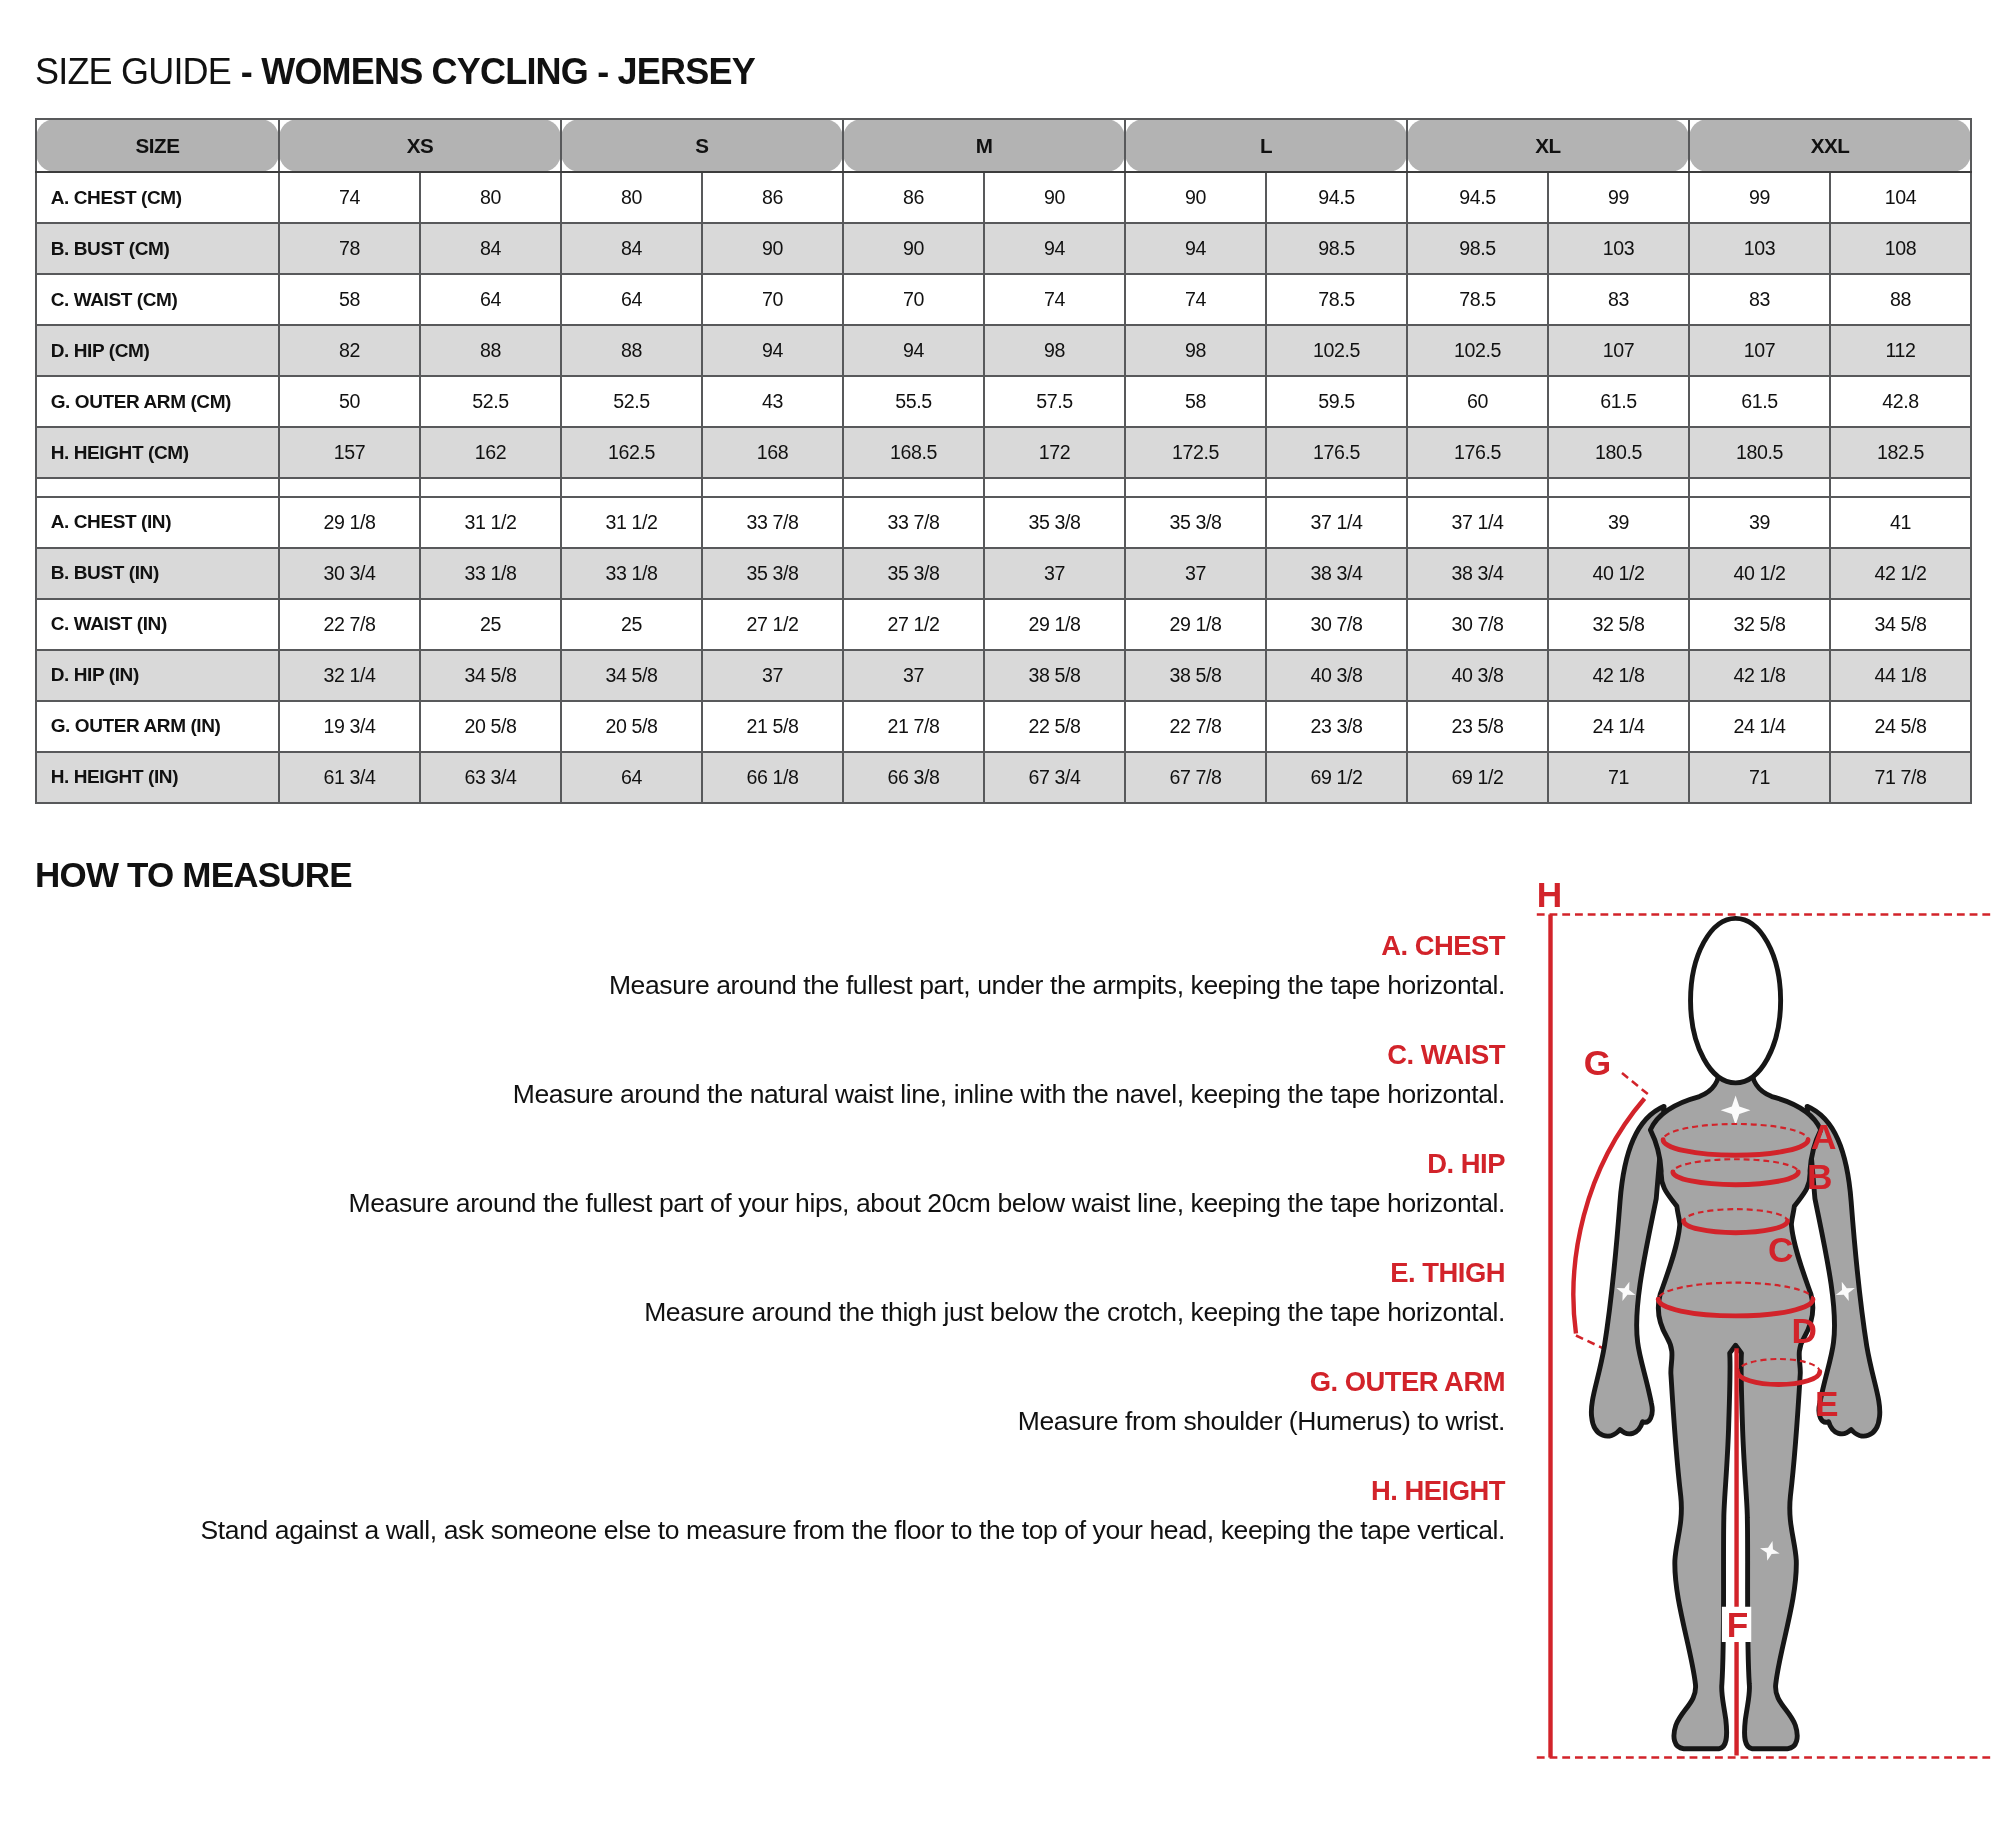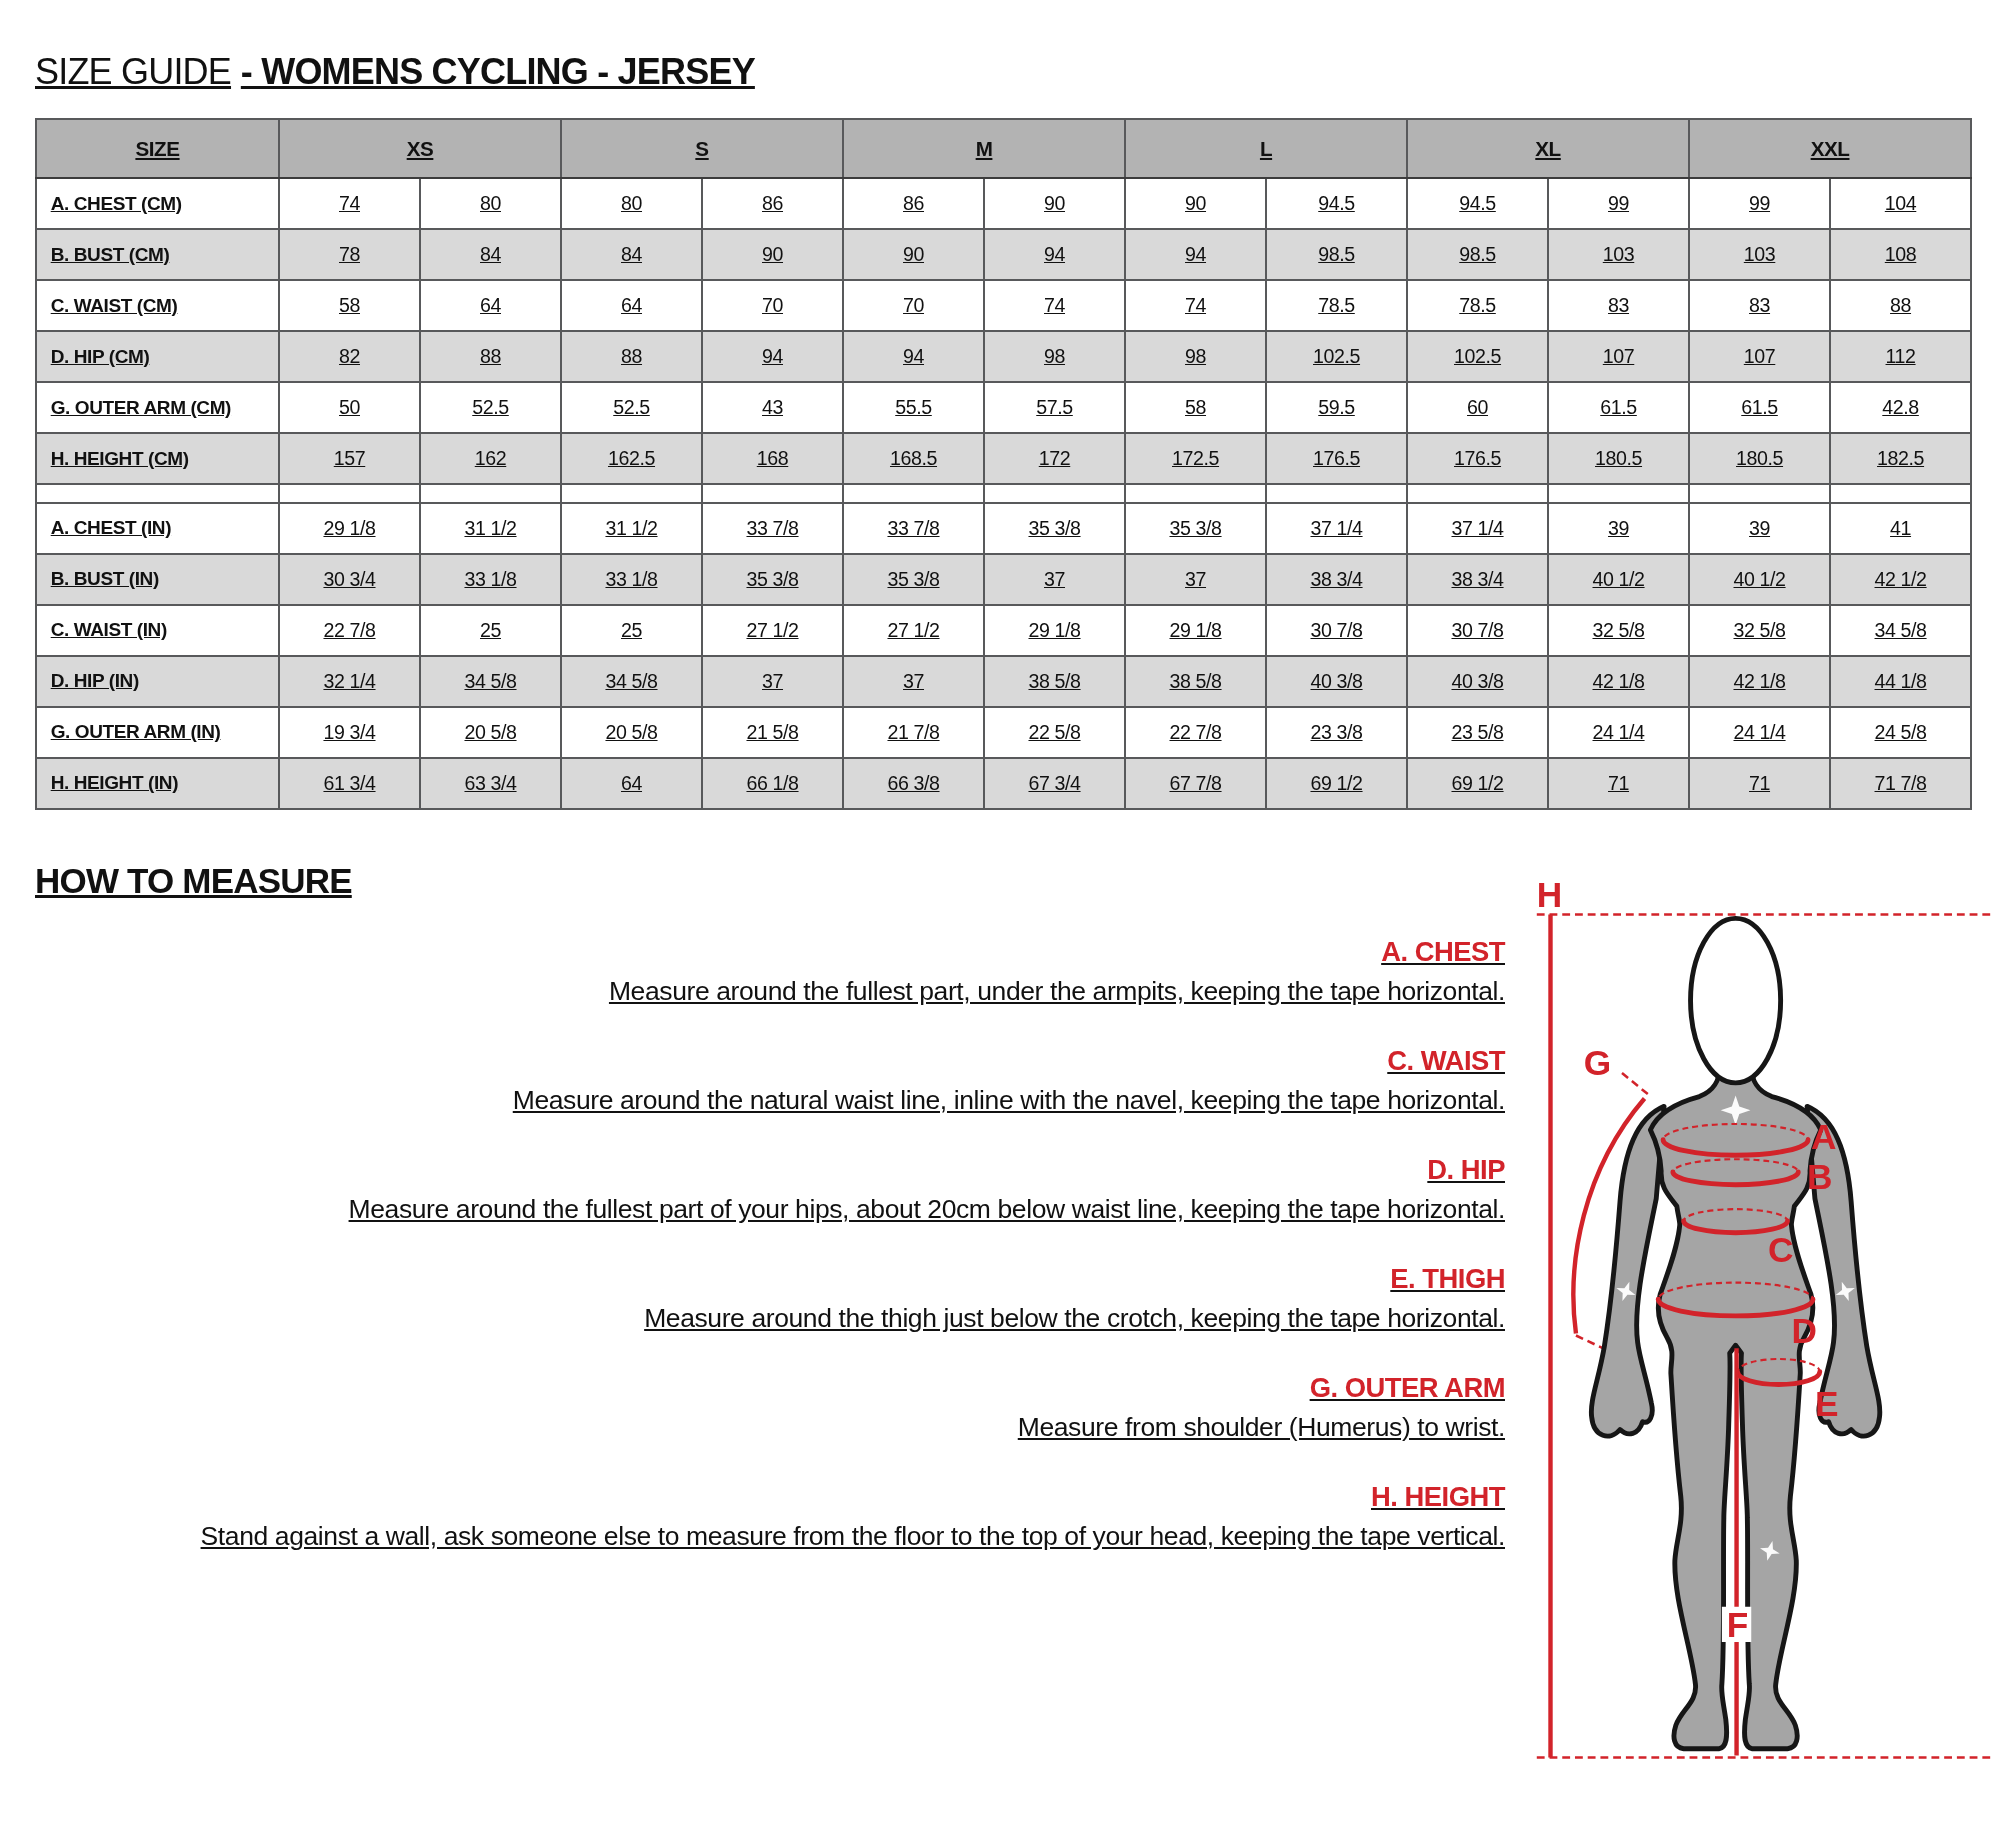--- a/index.html
+++ b/index.html
@@ -10,30 +10,30 @@
     --body-gray:#a5a5a5;
   }
   *{box-sizing:border-box;}
   html,body{margin:0;padding:0;}
   body{
     width:2007px;height:1838px;position:relative;overflow:hidden;
     background:#ffffff;color:#111;
     font-family:"Liberation Sans","DejaVu Sans",sans-serif;
     letter-spacing:-0.4px;
   }
-  .page{position:absolute;inset:0;padding:45px 35px 0 35px;text-decoration:underline;}
+  .page{position:absolute;inset:0;padding:45px 35px 0 35px;}
   h1{font-size:36px;margin:5.9px 0 25.5px 0;font-weight:500;letter-spacing:-0.8px;}
   h1 .bold{font-weight:800;margin-left:9.8px;}
   table{border-collapse:collapse;table-layout:fixed;width:1937px;}
   td,th{
     border:2px solid var(--border);
     height:51px;font-size:19.6px;text-align:center;vertical-align:middle;
     padding:0 3.9px;background:#fff;
   }
-  thead th{background:var(--table-header-bg);font-weight:800;font-size:20.6px;height:59px;border-bottom:2.9px solid #3c3c3c;}
+  thead th{background:var(--table-header-bg);font-weight:800;font-size:20.6px;height:53px;border-bottom:2.9px solid #3c3c3c;border-radius:19px;}
   td.rowlabel{text-align:left;padding-left:13.7px;font-weight:800;font-size:19px;}
   tr.alt td{background:var(--row-alt-bg);}
   tr.spacer td{height:18.6px;background:#fff;}
   h2{font-size:35px;font-weight:800;margin:51px 0 35px 0;letter-spacing:-0.8px;}
   .sections{width:1470px;text-align:right;}
   .section{margin:0 0 37px 0;}
   .section h3{color:var(--accent-red);font-size:27.4px;font-weight:800;margin:0 0 6.9px 0;letter-spacing:-0.5px;}
   .section p{font-size:26.5px;margin:0;line-height:1.25;}
   .figure{position:absolute;left:1527px;top:875px;width:472px;height:921px;}
   .figure svg{display:block;}

